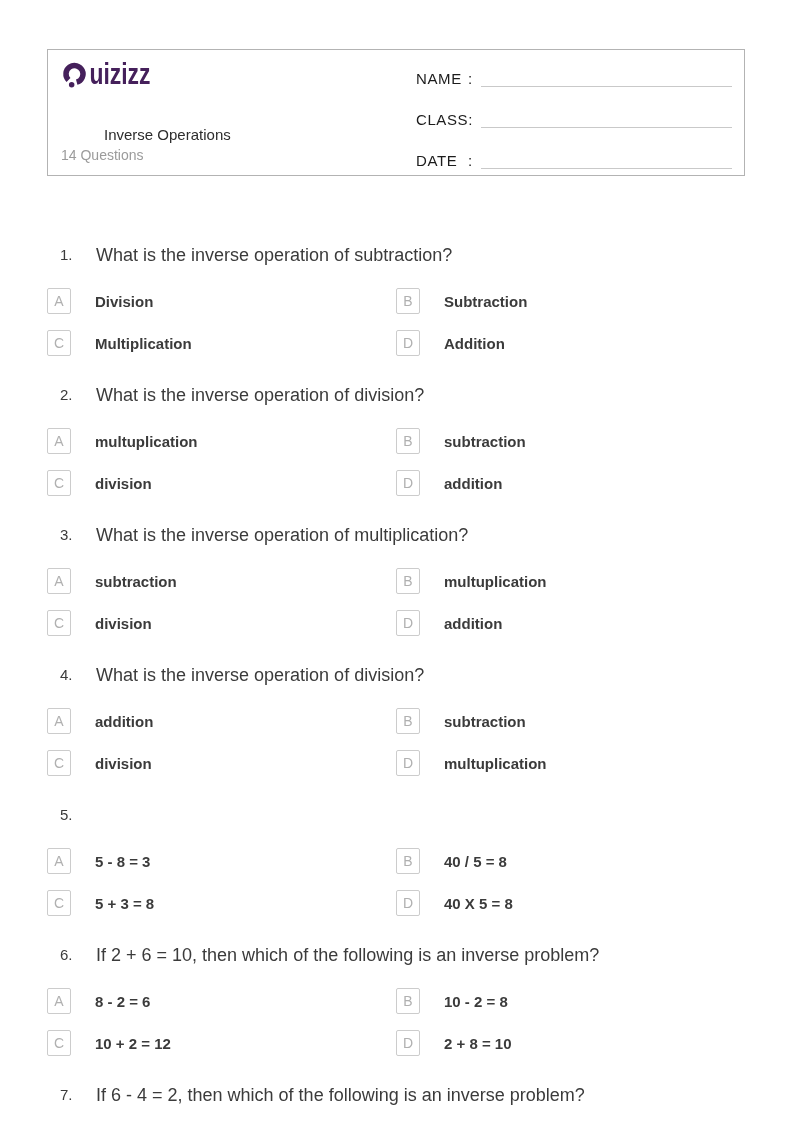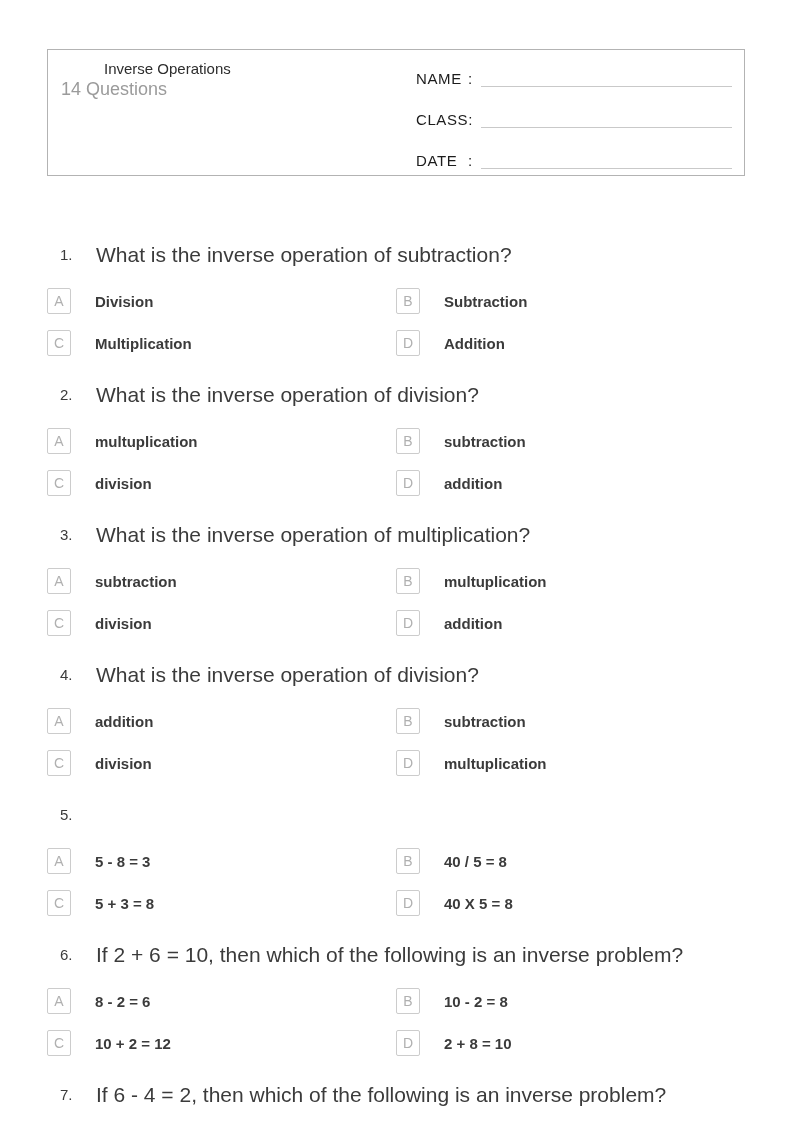--- a/index.html
+++ b/index.html
@@ -25,50 +25,57 @@
   
   .header-box{
     height:127px;
     border:1px solid var(--border);
     display:flex;
     padding:9px 12px 10px 13px;
   }
   .header-left{display:flex;flex-direction:column;justify-content:space-between;}
   .logo svg{width:93px;height:32px;display:block;}
   .title{font-size:15px;line-height:20px;color:#2d2d2d;margin-left:43px;}
-  .subtitle{font-size:18px;line-height:20px;color:var(--muted);}
+  .subtitle{font-size:14px;line-height:20px;color:var(--muted);}
   .header-fields{
     margin-left:auto;width:316px;
     display:flex;flex-direction:column;gap:24px;padding-top:11px;
   }
   .f-row{display:flex;height:19px;font-size:15px;color:var(--label);}
   .f-label{min-width:52px;letter-spacing:0.6px;}
   .f-colon{letter-spacing:0.6px;}
   .f-line{flex:1;margin-left:8px;border-bottom:1px solid var(--line);}
   
   .questions{margin-top:69px;}
   .question{margin-bottom:29px;}
   .q-row{display:flex;margin-bottom:23px;line-height:20px;}
   .q-num{flex:0 0 49px;padding-left:13px;font-size:15px;}
-  .q-text{font-size:21px;}
+  .q-text{font-size:18px;}
   .options{display:grid;grid-template-columns:349px 1fr;row-gap:16px;}
   .option{display:flex;align-items:center;height:26px;}
   .opt-letter{
     width:24px;height:26px;flex:0 0 24px;
     border:1px solid var(--boxborder);border-radius:2px;
     color:var(--letter);font-size:14px;
     display:flex;align-items:center;justify-content:center;
   }
   .opt-text{margin-left:24px;font-size:15px;font-weight:bold;}
 </style>
 </head>
 <body>
 
 <header class="header-box">
   <div class="header-left">
+    <div class="logo">
+      <svg viewBox="0 0 184 64" xmlns="http://www.w3.org/2000/svg" aria-hidden="true">
+        <path d="M 13.98 42.02 A 17 17 0 1 1 30.4 46.42" fill="none" stroke="var(--brand)" stroke-width="11"></path>
+        <circle cx="20.3" cy="51.25" r="5.5" fill="var(--brand)"></circle>
+        <text x="56" y="50" font-size="58" font-weight="bold" textLength="122" lengthAdjust="spacingAndGlyphs" fill="var(--brand)" font-family="&quot;Liberation Sans&quot;,&quot;DejaVu Sans&quot;,sans-serif">uizizz</text>
+      </svg>
+    </div>
     <div class="title-block">
       <div class="title">Inverse Operations</div>
       <div class="subtitle">14 Questions</div>
     </div>
   </div>
   <div class="header-fields">
     <div class="f-row">
       <span class="f-label">NAME</span>
       <span class="f-colon">:</span>
       <span class="f-line"></span>

